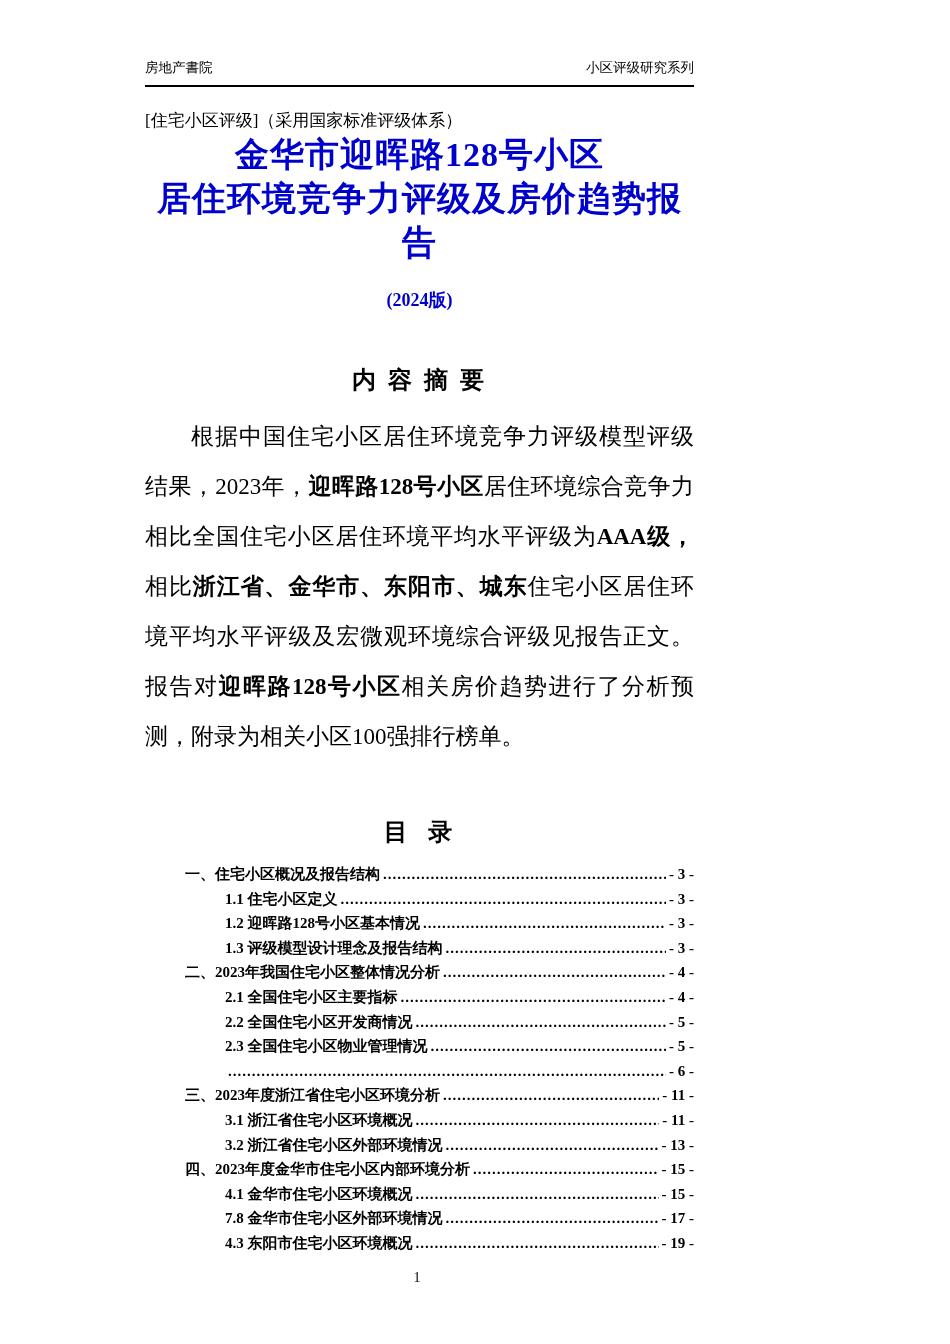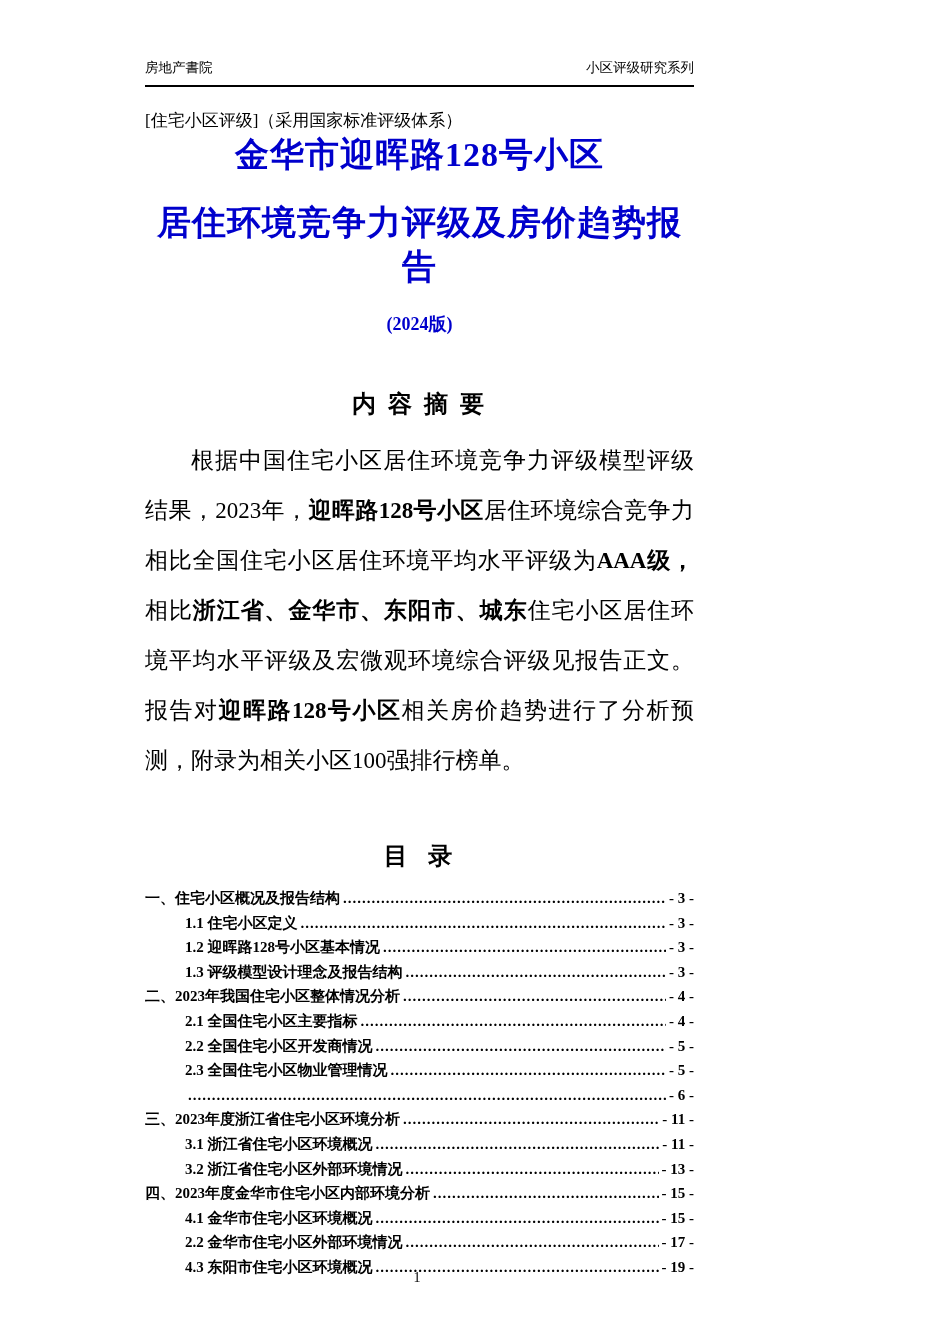--- a/index.html
+++ b/index.html
@@ -38,21 +38,21 @@
   }
   .title-main {
     text-align: center;
     font-size: 34px;
     font-weight: bold;
     color: var(--accent, #0000CC);
     line-height: 44px;
     letter-spacing: 1px;
   }
   .title-1 { }
-  .title-2 { margin-top: 24px; }
+  .title-2 { }
   .title-edition {
     margin-top: 18px;
     text-align: center;
     font-size: 18px;
     font-weight: bold;
     color: var(--accent, #0000CC);
     line-height: 34px;
   }
   .section-heading {
     text-align: center;
@@ -74,20 +74,21 @@
   .toc {
     margin-top: 13px;
     font-size: 15px;
     font-weight: bold;
   }
   .toc-row {
     display: flex;
     align-items: flex-start;
     line-height: 24.6px;
     height: 24.6px;
+    margin-left: 40px;
   }
   .toc-row.level-2 { padding-left: 40px; }
   .toc-label { white-space: nowrap; flex: 0 0 auto; }
   .toc-leader {
     flex: 1 1 auto;
     overflow: hidden;
     white-space: nowrap;
     margin: 0 3px;
     min-width: 10px;
   }
@@ -192,21 +193,21 @@
         <span class="toc-label">四、2023年度金华市住宅小区内部环境分析</span>
         <span class="toc-leader"></span>
         <span class="toc-page">- 15 -</span>
       </div>
       <div class="toc-row level-2">
         <span class="toc-label">4.1 金华市住宅小区环境概况</span>
         <span class="toc-leader"></span>
         <span class="toc-page">- 15 -</span>
       </div>
       <div class="toc-row level-2">
-        <span class="toc-label">2.2 金华市住宅小区外部环境情况</span>
+        <span class="toc-label">7.8 金华市住宅小区外部环境情况</span>
         <span class="toc-leader"></span>
         <span class="toc-page">- 17 -</span>
       </div>
       <div class="toc-row level-2">
         <span class="toc-label">4.3 东阳市住宅小区环境概况</span>
         <span class="toc-leader"></span>
         <span class="toc-page">- 19 -</span>
       </div>
     </div>
 

